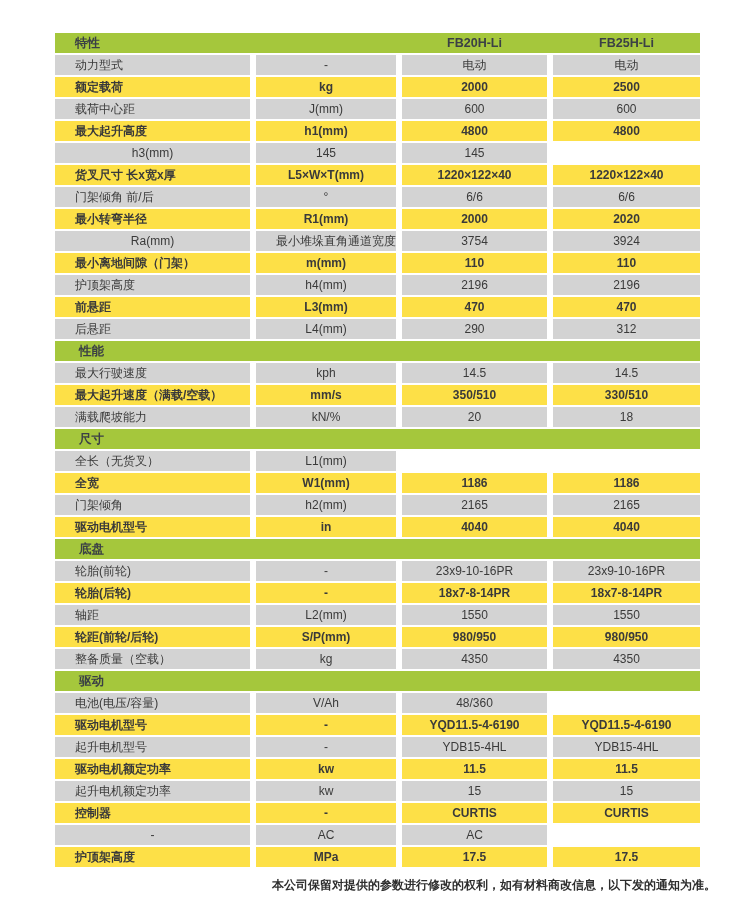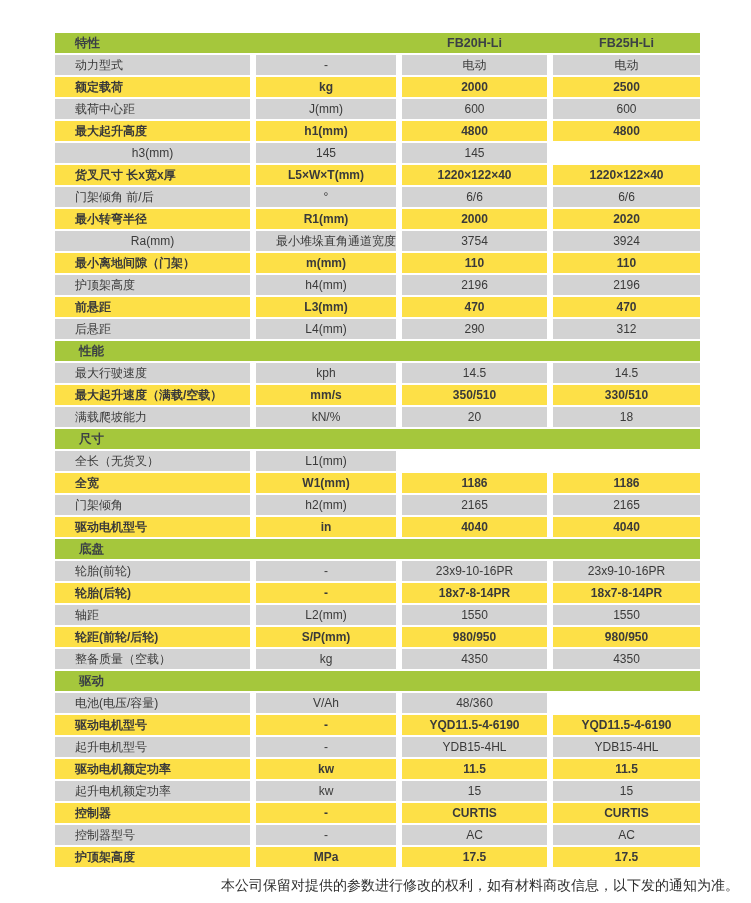--- a/index.html
+++ b/index.html
@@ -32,22 +32,22 @@
   .header-row .cell{
     background:transparent;font-weight:bold;color:#3b4045;font-size:12.5px;
   }
   .section-row{
     height:20px;line-height:20px;margin-bottom:2px;
     background:var(--accent,#a5c73c);
     font-weight:bold;color:#3b4045;font-size:12.5px;
     padding-left:24px;box-sizing:border-box;
   }
   .footer-note{
-    position:absolute;top:877px;right:12px;
-    font-size:14px;font-weight:normal;color:#2e2e2e;letter-spacing:0;
+    position:absolute;top:877px;right:35px;
+    font-size:12px;font-weight:bold;color:#2e2e2e;letter-spacing:0;
   }
 </style>
 </head>
 <body style="--accent: #a5c73c;">
 
 <div class="spec-table">
   <div class="t-row header-row">
     <div class="cell label">特性</div>
     <div class="cell center"></div>
     <div class="cell center">FB20H-Li</div>
@@ -234,21 +234,20 @@
         <div class="cell center">15</div>
         <div class="cell center">15</div>
       </div>
       <div class="t-row row-light">
         <div class="cell label">控制器</div>
         <div class="cell center">-</div>
         <div class="cell center">CURTIS</div>
         <div class="cell center">CURTIS</div>
       </div>
       <div class="t-row row-dark">
-        <div class="cell label">控制器型号</div>
         <div class="cell center">-</div>
         <div class="cell center">AC</div>
         <div class="cell center">AC</div>
       </div>
       <div class="t-row row-light">
         <div class="cell label">护顶架高度</div>
         <div class="cell center">MPa</div>
         <div class="cell center">17.5</div>
         <div class="cell center">17.5</div>
       </div>

